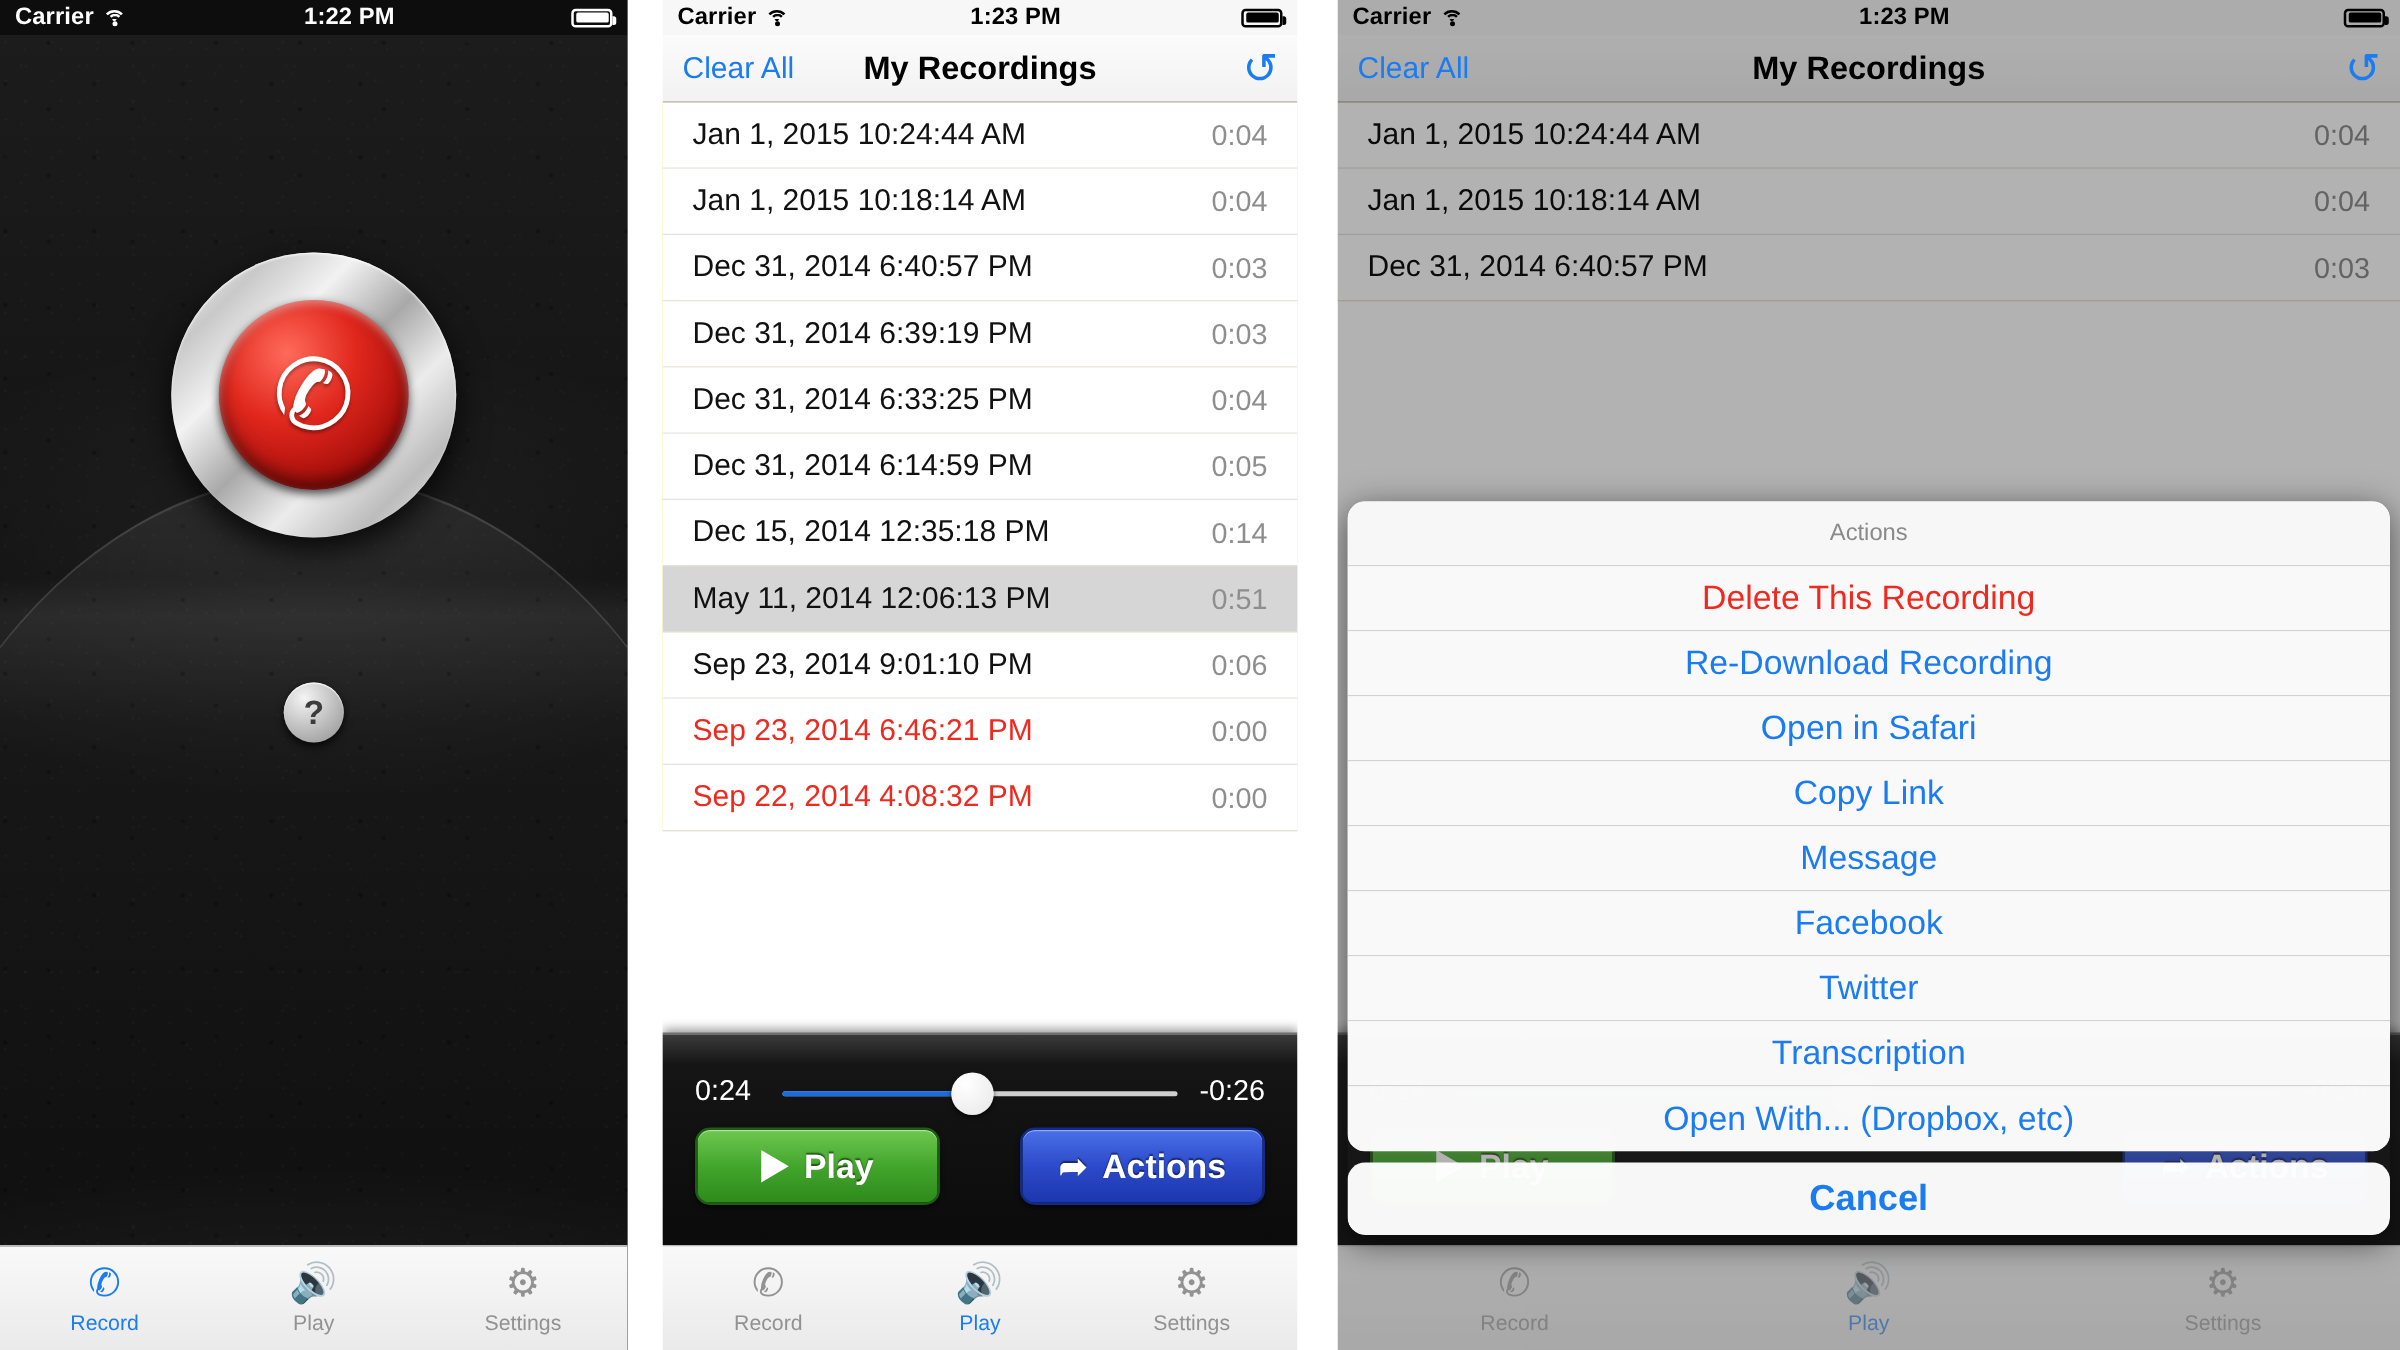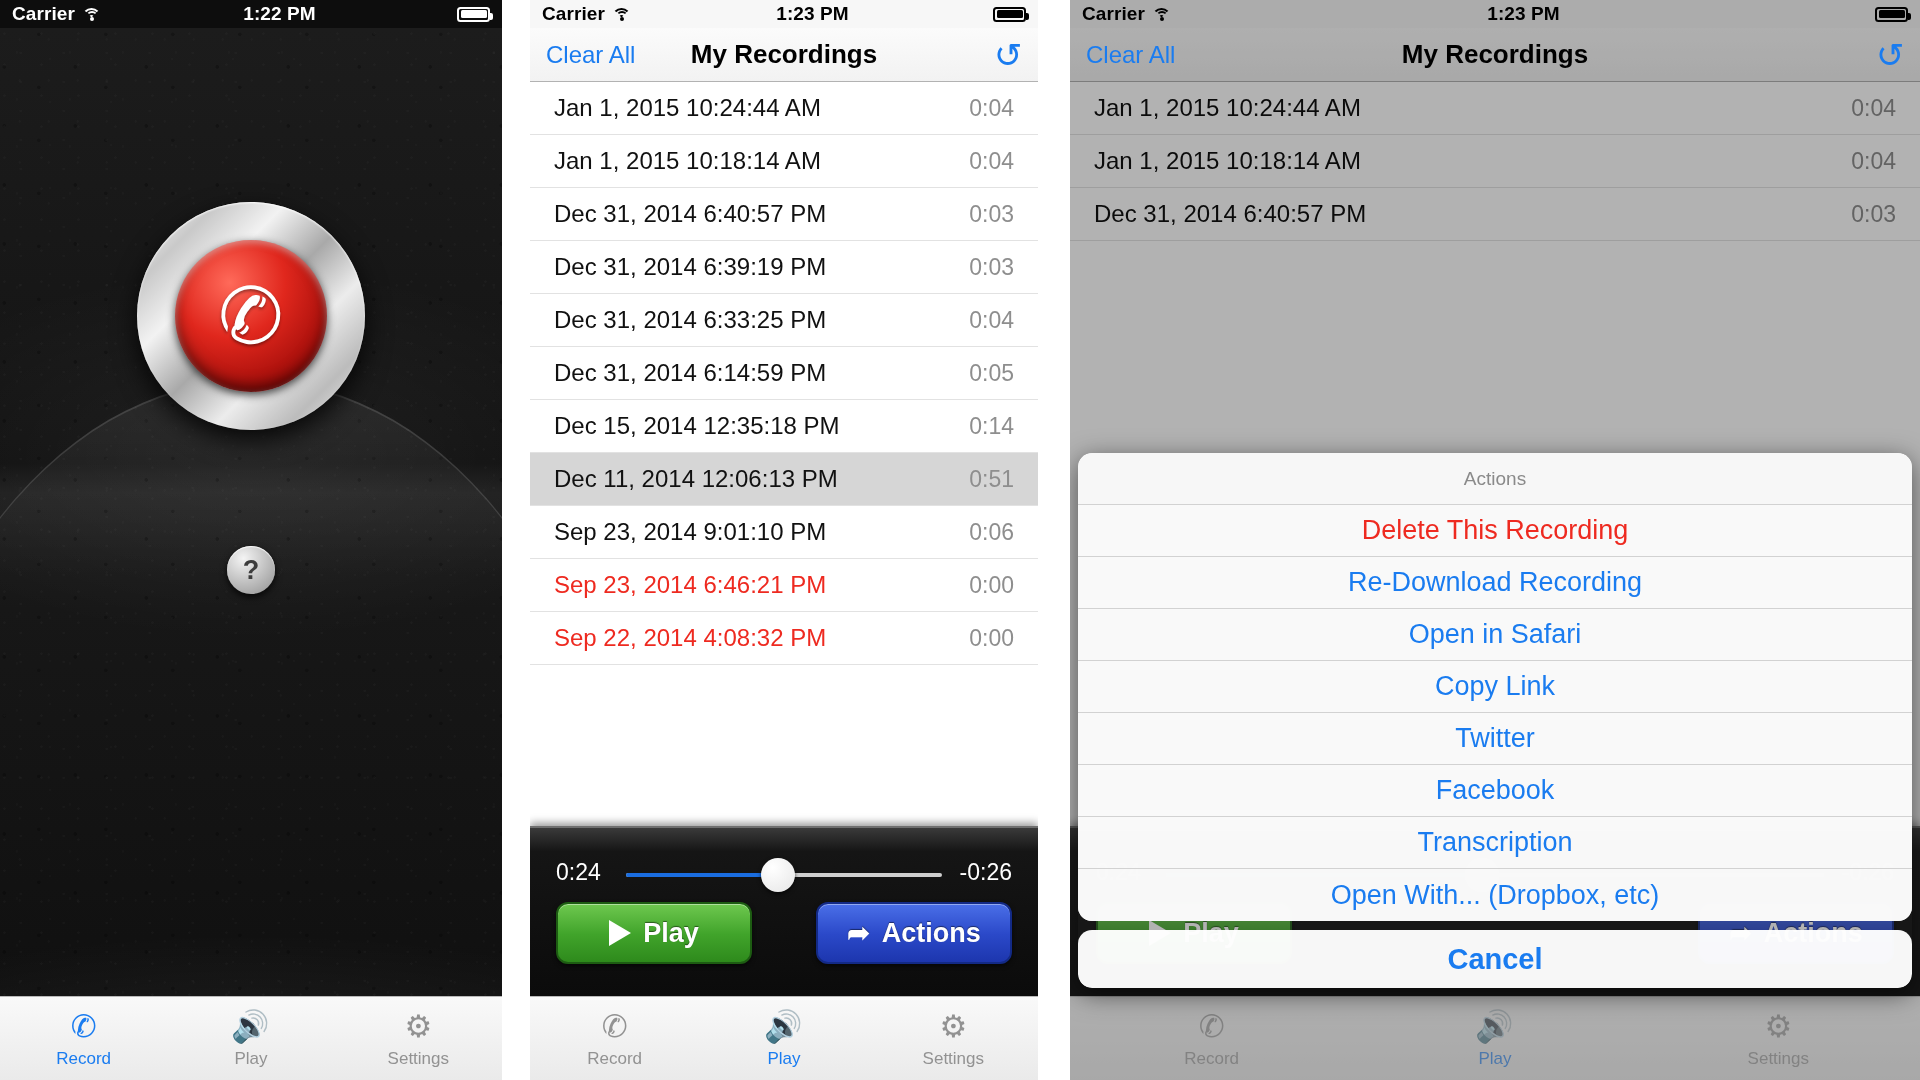--- a/index.html
+++ b/index.html
@@ -288,21 +288,21 @@
         </div>
         <div class="row">
           <span class="rdate">Dec 31, 2014 6:14:59 PM</span>
           <span class="rdur">0:05</span>
         </div>
         <div class="row">
           <span class="rdate">Dec 15, 2014 12:35:18 PM</span>
           <span class="rdur">0:14</span>
         </div>
         <div class="row selected">
-          <span class="rdate">Dec 11, 2014 12:06:13 PM</span>
+          <span class="rdate">May 11, 2014 12:06:13 PM</span>
           <span class="rdur">0:51</span>
         </div>
         <div class="row">
           <span class="rdate">Sep 23, 2014 9:01:10 PM</span>
           <span class="rdur">0:06</span>
         </div>
         <div class="row err">
           <span class="rdate">Sep 23, 2014 6:46:21 PM</span>
           <span class="rdur">0:00</span>
         </div>
@@ -431,22 +431,23 @@
 
     <div class="dim"></div>
     <div class="sheet">
       <div class="sheet-group">
         <div class="sheet-title">Actions</div>
         <div id="sheet-items">
             <div class="sheet-item destructive">Delete This Recording</div>
             <div class="sheet-item">Re-Download Recording</div>
             <div class="sheet-item">Open in Safari</div>
             <div class="sheet-item">Copy Link</div>
+            <div class="sheet-item">Message</div>
+            <div class="sheet-item">Facebook</div>
             <div class="sheet-item">Twitter</div>
-            <div class="sheet-item">Facebook</div>
             <div class="sheet-item">Transcription</div>
             <div class="sheet-item">Open With... (Dropbox, etc)</div>
           </div>
       </div>
       <div class="sheet-cancel">Cancel</div>
     </div>
   </div>
 
 </div>
 

